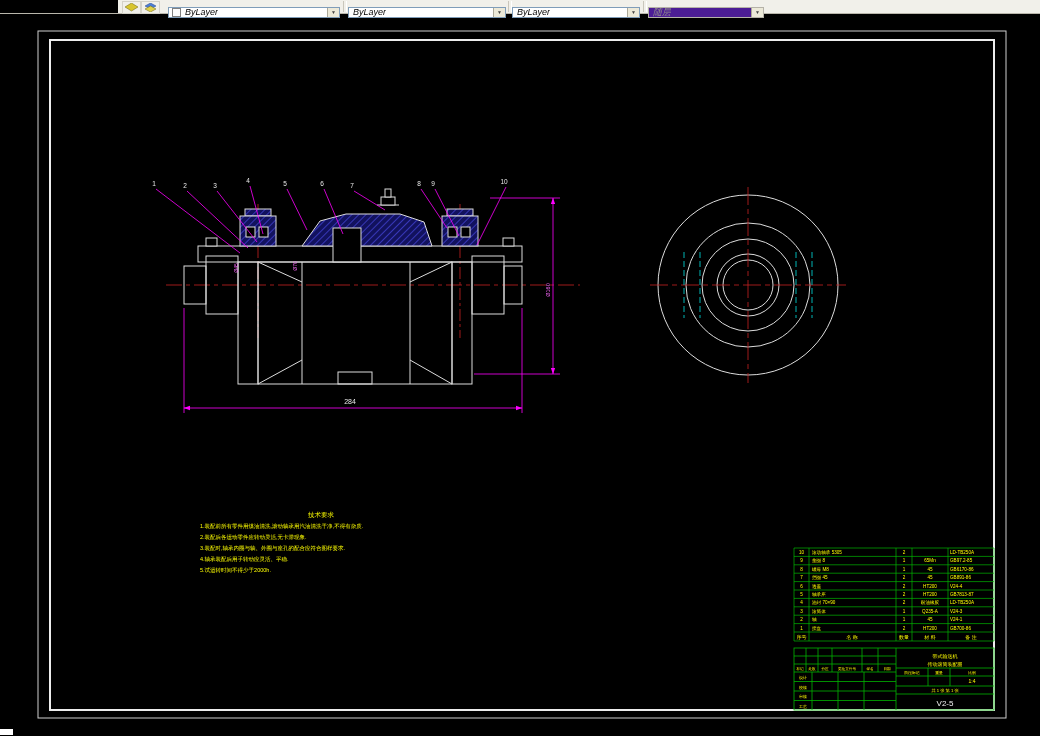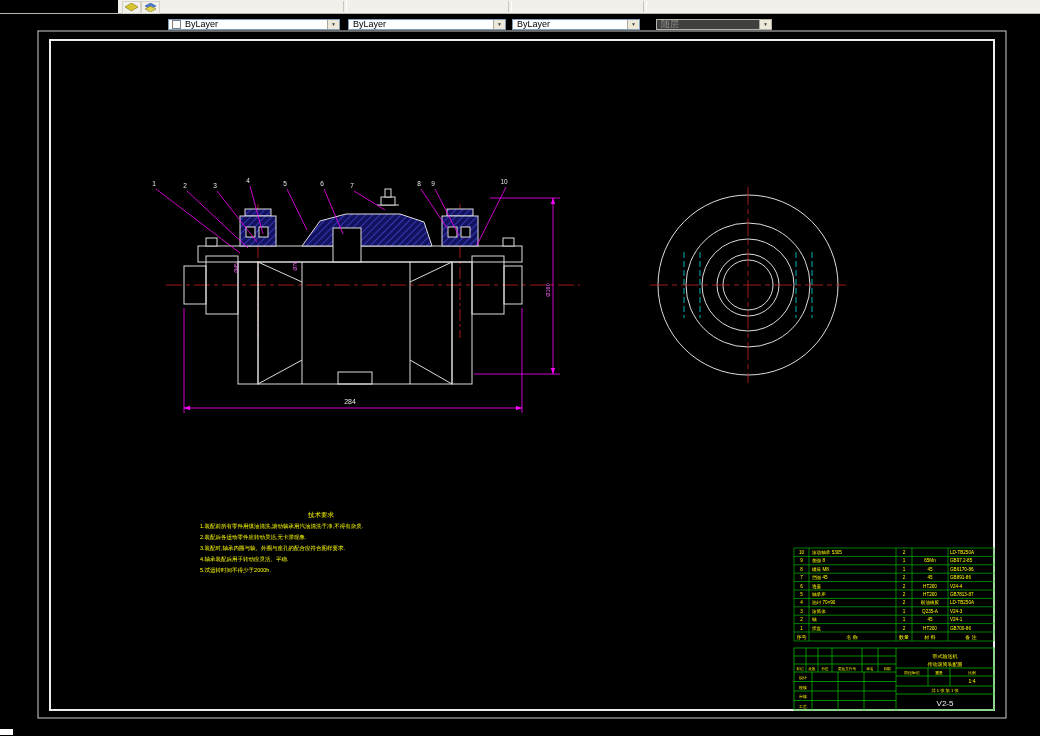--- a/index.html
+++ b/index.html
@@ -5,27 +5,27 @@
   html,body{margin:0;padding:0;background:#000;}
   body{font-family:"Liberation Sans",sans-serif;}
   #screen{position:relative;width:1040px;height:736px;overflow:hidden;background:#000;}
 
   
   .toolbar{position:absolute;top:0;left:0;width:1040px;height:13px;background:#F1F0EA;
            border-bottom:1px solid #B9B6AB;z-index:5;}
   .tb-blackpanel{position:absolute;left:0;top:0;width:118px;height:13px;background:#000;}
   .tb-iconbtn{position:absolute;top:1px;width:17px;height:11px;background:#F1F0EA;
               border:1px solid #D4D2C8;display:flex;align-items:center;justify-content:center;}
-  .combo{position:absolute;top:19px;height:11px;background:#FFF;border:1px solid #7F9DB9;
-         display:flex;align-items:flex-start;font-size:9px;line-height:9px;color:#000;box-sizing:border-box;}
+  .combo{position:absolute;top:7px;height:11px;background:#FFF;border:1px solid #7F9DB9;
+         display:flex;align-items:flex-start;font-size:9px;line-height:9px;color:#000;box-sizing:border-box;font-style:italic;}
   .combo .lbl{padding-left:4px;white-space:nowrap;overflow:hidden;}
   .combo .arrow{position:absolute;right:0;top:0;width:11px;height:9px;background:#ECE9D8;
                 border-left:1px solid #ACA899;font-size:5px;display:flex;align-items:center;
                 justify-content:center;color:#444;}
-  .combo.disabled{background:#404040;border-color:#B5B2A8;color:#95938A;margin-left:8px;}
+  .combo.disabled{background:#4c1d95;border-color:#B5B2A8;color:#95938A;}
   .swatch{width:7px;height:7px;border:1px solid #808080;background:#FDFDFD;margin-left:3px;flex:0 0 auto;}
   .sep{position:absolute;top:1px;width:2px;height:11px;border-left:1px solid #C9C6BB;border-right:1px solid #FFF;}
 
   svg{font-family:"Liberation Sans",sans-serif;}
   svg text{stroke:none;}
 </style>
 </head>
 <body>
 
 <div id="screen">

